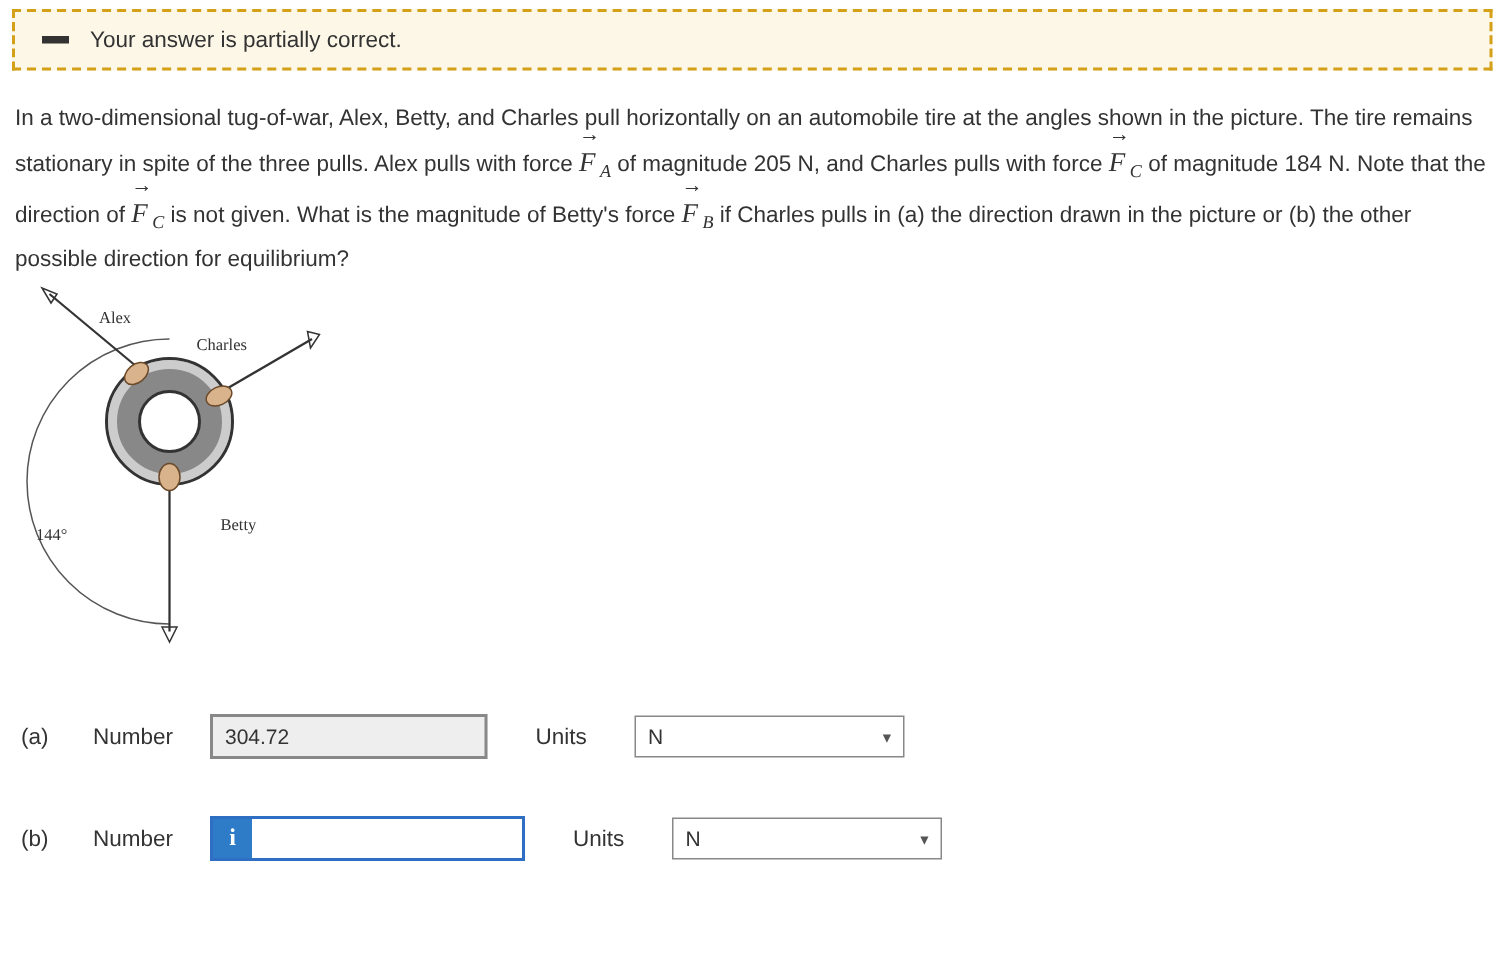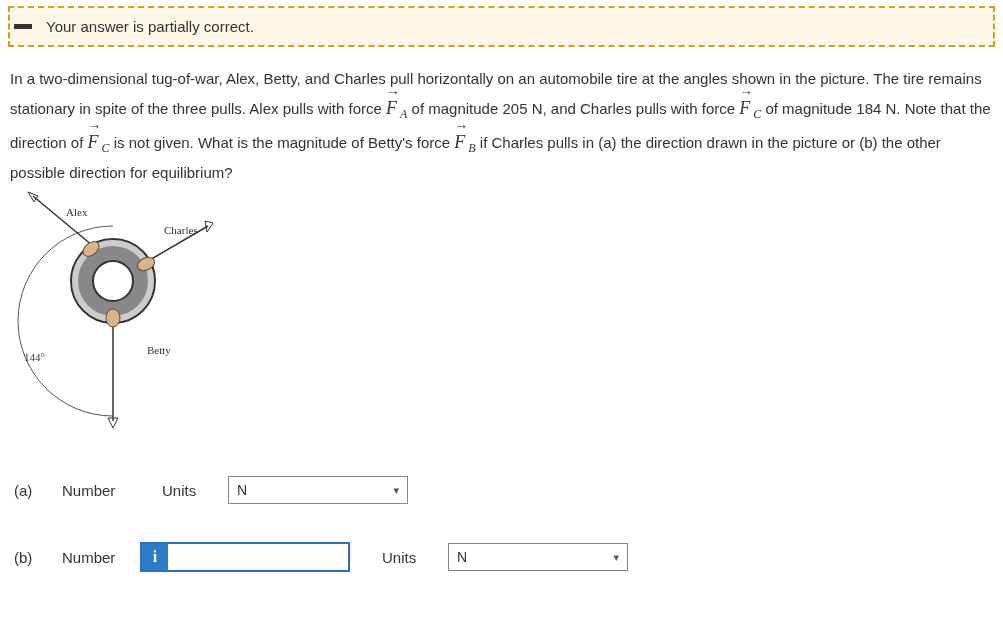--- a/index.html
+++ b/index.html
@@ -8,21 +8,21 @@
     font-size: 15px;
     color: #333;
     margin: 0;
     padding: 6px 8px;
     width: 1003px;
     background: #fff;
   }
   .status-banner {
     border: 2px dashed #d4a017;
     background: #fdf7e7;
-    padding: 10px 4px;
+    padding: 10px 18px;
     margin-bottom: 18px;
     display: flex;
     align-items: center;
     gap: 14px;
   }
   .status-icon {
     width: 18px;
     height: 5px;
     background: #333;
     flex: 0 0 auto;
@@ -195,30 +195,33 @@
     <polygon points="205,37 197,35 199,46" fill="none" stroke="#333"></polygon>
 
     <ellipse cx="138" cy="78" rx="9" ry="6" fill="#d9b38c" stroke="#6b4a2a" transform="rotate(-25 138 78)"></ellipse>
 
     <line x1="105" y1="135" x2="105" y2="235" stroke="#333" stroke-width="1.5"></line>
     <polygon points="105,242 100,232 110,232" fill="none" stroke="#333"></polygon>
 
     <ellipse cx="105" cy="132" rx="7" ry="9" fill="#d9b38c" stroke="#6b4a2a"></ellipse>
   </svg>
   <div class="fig-label" style="left:58px; top:20px;">Alex</div>
-  <div class="fig-label" style="left:156px; top:38px;">Charles</div>
+  <div class="fig-label" style="left:123px; top:38px;">Charles</div>
   <div class="fig-label" style="left:139px; top:158px;">Betty</div>
   <div class="fig-label" style="left:16px; top:165px;">144°</div>
 </div>
 
 <div class="answers">
 
   <div class="ans-row">
     <div class="ans-label-a">(a)</div>
     <div class="ans-numlabel">Number</div>
+    <div class="box-plain">
+      <div class="num-input">304.72</div>
+    </div>
     <div class="units-label">Units</div>
     <div class="units-select">
       <span>N</span>
       <span class="chev">▾</span>
     </div>
   </div>
 
   <div class="ans-row">
     <div class="ans-label-b">(b)</div>
     <div class="ans-numlabel">Number</div>

